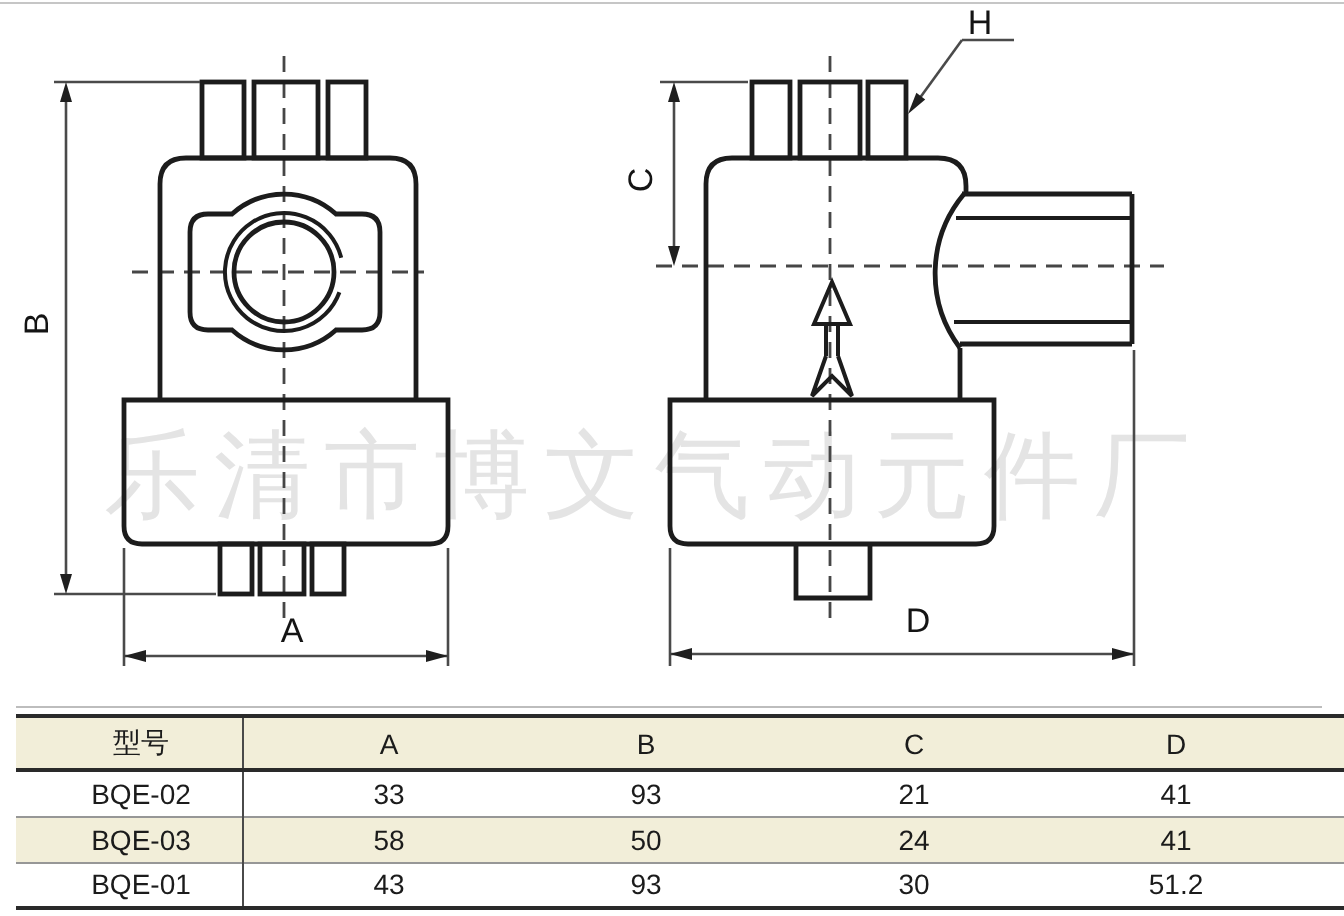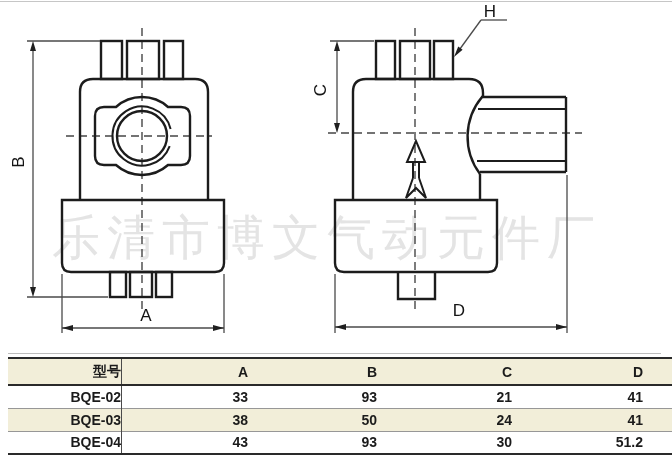--- a/index.html
+++ b/index.html
@@ -28,21 +28,21 @@
   .lblA{left:132px;top:304px;} .lblB{left:5px;top:150px;}
   .lblC{left:307px;top:78px;}  .lblD{left:445px;top:299px;}
   .lblH{left:476px;top:0px;}
   .table-wrap{position:absolute;left:8px;top:353px;width:653px;z-index:2;}
   .table-ghost{height:1px;background:#bdbdbd;margin-bottom:3px;}
   table.dims{
     border-collapse:collapse;table-layout:fixed;width:653px;
     font-size:14px;color:#1b1b1b;
     border-top:2px solid #2a2a2a;border-bottom:2px solid #2a2a2a;
   }
-  table.dims th,table.dims td{font-weight:bold;text-align:right;padding:0;vertical-align:middle;}
+  table.dims th,table.dims td{font-weight:normal;text-align:center;padding:0;vertical-align:middle;}
   table.dims thead tr{background:var(--stripe,#f2eed9);height:27px;border-bottom:2px solid #2a2a2a;}
   table.dims tbody tr{height:23px;border-bottom:1px solid #979797;background:#fff;}
   table.dims tbody tr:nth-child(2){background:var(--stripe,#f2eed9);}
   table.dims tbody tr:last-child{border-bottom:none;}
   .c0{width:101px;padding-left:12px !important;border-right:1.5px solid #4a4a4a;}
   .c1{width:107px;padding-left:19px !important;}
   .c2{width:108px;padding-left:21px !important;}
   .c3{width:110px;padding-left:25px !important;}
   .c4{width:110px;padding-left:21px !important;}
   .c5{width:117px;padding-left:33px !important;}
@@ -173,28 +173,28 @@
           <tr>
             <td class="c0">BQE-02</td>
             <td class="c1">33</td>
             <td class="c2">93</td>
             <td class="c3">21</td>
             <td class="c4">41</td>
             <td class="c5">19</td>
           </tr>
           <tr>
             <td class="c0">BQE-03</td>
-            <td class="c1">38</td>
+            <td class="c1">58</td>
             <td class="c2">50</td>
             <td class="c3">24</td>
             <td class="c4">41</td>
             <td class="c5">22</td>
           </tr>
           <tr>
-            <td class="c0">BQE-04</td>
+            <td class="c0">BQE-01</td>
             <td class="c1">43</td>
             <td class="c2">93</td>
             <td class="c3">30</td>
             <td class="c4">51.2</td>
             <td class="c5">24</td>
           </tr>
         </tbody>
     </table>
   </div>
 </div>

